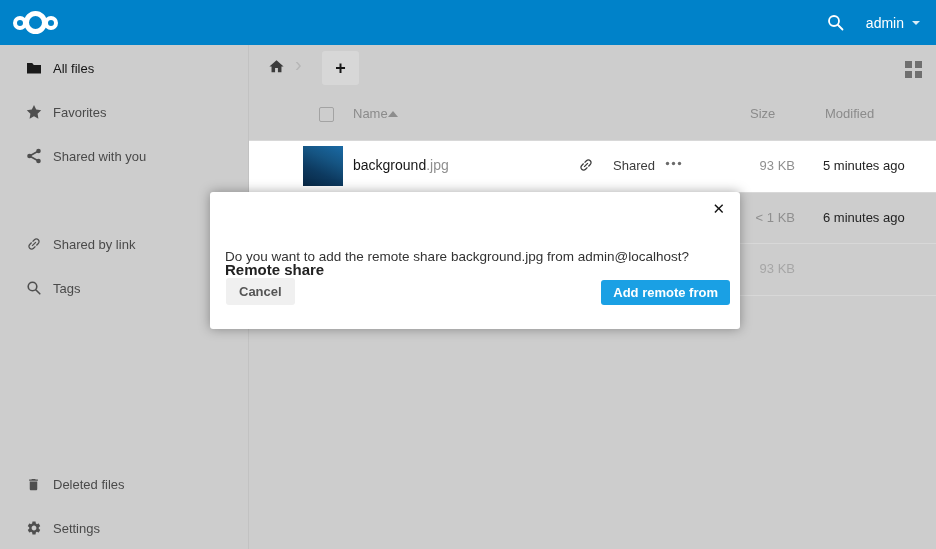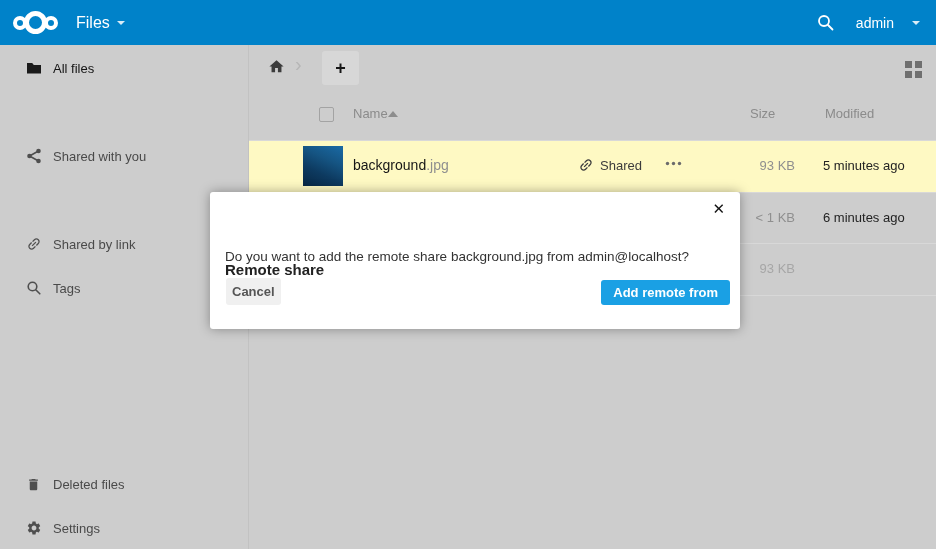--- a/index.html
+++ b/index.html
@@ -10,21 +10,21 @@
   .logo{position:absolute;left:13px;top:9px;width:58px;height:27px;cursor:pointer;}
   .logo .c{position:absolute;border-radius:50%;box-sizing:border-box;border:4px solid #fff;}
   .logo .c.small1{width:14px;height:14px;left:0;top:7px;}
   .logo .c.big{width:23px;height:23px;left:11px;top:2px;border-width:5px;background:#0082c9;}
   .logo .c.small2{width:14px;height:14px;left:31px;top:7px;}
   .app-menu{position:absolute;left:76px;top:0;height:45px;display:flex;align-items:center;gap:7px;cursor:pointer;}
   .app-title{color:#fff;font-size:16px;font-weight:400;}
   .caret-down{width:0;height:0;border-left:4px solid transparent;border-right:4px solid transparent;border-top:4px solid rgba(255,255,255,.85);}
   .header-right{position:absolute;right:16px;top:0;height:45px;display:flex;align-items:center;gap:22px;}
   .search-btn{display:flex;align-items:center;cursor:pointer;}
-  .user-menu{display:flex;align-items:center;gap:18px;cursor:pointer;}
+  .user-menu{display:flex;align-items:center;gap:8px;cursor:pointer;}
   .user-name{color:#fff;font-size:14px;}
 
   
   .sidebar{position:absolute;left:0;top:45px;width:249px;bottom:0;background:#cdcdcd;border-right:1px solid #c2c2c2;box-sizing:border-box;}
   .nav-item{position:absolute;left:0;width:249px;height:44px;display:flex;align-items:center;padding-left:26px;box-sizing:border-box;cursor:pointer;color:#4a4a4a;font-size:13px;}
   .nav-item .nav-icon{width:16px;height:16px;margin-right:11px;flex:0 0 16px;color:#4f4f4f;display:flex;align-items:center;}
   .nav-item.active{color:#141414;}
   .nav-item.active .nav-icon{color:#1a1a1a;}
 
   
@@ -37,60 +37,56 @@
 
   
   .thead{position:absolute;left:0;top:45px;right:0;height:50px;color:#8b8b8b;font-size:13px;}
   .checkbox{position:absolute;left:70px;top:17px;width:15px;height:15px;border:1px solid #a3a3a3;border-radius:2px;box-sizing:border-box;cursor:pointer;}
   .th-name{position:absolute;left:104px;top:16px;cursor:pointer;display:flex;align-items:center;}
   .sort-caret{width:0;height:0;border-left:5px solid transparent;border-right:5px solid transparent;border-bottom:6px solid #8d8d8d;}
   .th-size{position:absolute;left:501px;top:16px;cursor:pointer;}
   .th-modified{position:absolute;left:576px;top:16px;cursor:pointer;}
 
   .frow{position:absolute;left:0;right:0;height:51px;border-top:1px solid #d8d8d8;font-size:13px;}
-  .row1{top:95px;background:#fef9c3;border-bottom:1px solid #d8d8d8;text-decoration:underline;}
+  .row1{top:95px;background:#ffffff;border-bottom:1px solid #d8d8d8;text-decoration:underline;}
   .row2{top:147px;}
   .row3{top:198px;border-bottom:1px solid #d8d8d8;}
   .thumb{position:absolute;left:54px;top:5px;width:40px;height:40px;cursor:pointer;
          background:linear-gradient(205deg,#1a6aa5 0%,#155482 35%,#0d3a60 65%,#082744 100%);}
   .fname{position:absolute;left:104px;top:16px;font-size:14px;color:#161616;cursor:pointer;}
   .fname .ext{color:#8f8f8f;}
-  .shared-tag{position:absolute;left:329px;top:16px;display:flex;align-items:center;gap:6px;color:#3c3c3c;cursor:pointer;}
+  .shared-tag{position:absolute;left:329px;top:16px;display:flex;align-items:center;gap:19px;color:#3c3c3c;cursor:pointer;}
   .more-btn{position:absolute;left:416px;top:20px;color:#6b6b6b;cursor:pointer;}
   .fsize{position:absolute;left:451px;top:17px;width:95px;text-align:right;color:#8f8f8f;}
   .fmod{position:absolute;left:574px;top:17px;color:#232323;}
   .row3 .fsize{color:#a6a6a6;}
 
   
   .dialog{position:absolute;left:210px;top:192px;width:530px;height:137px;background:#fff;border-radius:3px;
           box-shadow:0 0 12px rgba(0,0,0,0.35);z-index:100;}
   .dialog-close{position:absolute;right:11px;top:6px;font-size:15px;font-weight:700;color:#111;cursor:pointer;padding:2px 4px;}
   .dialog-title{position:absolute;left:15px;top:21px;font-size:15px;font-weight:700;color:#222;margin-top:48px;}
   .dialog-msg{position:absolute;left:15px;top:57px;font-size:13.5px;color:#333;}
   .btn{border:none;border-radius:3px;font-size:13px;font-weight:700;cursor:pointer;font-family:inherit;}
-  .btn-cancel{position:absolute;left:16px;top:86px;height:27px;padding:0 6px;background:#f0f0f0;color:#555;}
+  .btn-cancel{position:absolute;left:16px;top:86px;height:27px;padding:0 13px;background:#f0f0f0;color:#555;}
   .btn-primary{position:absolute;right:10px;top:88px;height:25px;padding:0 12px;background:#1aa0e4;color:#fff;}
 
   svg{display:block;}
 </style>
 </head>
 <body>
 
 <div class="stage">
 
   <div class="header">
     <div class="logo">
       <div class="c small1"></div>
       <div class="c big"></div>
       <div class="c small2"></div>
     </div>
-    <div class="app-menu">
-      <span class="app-title">Files</span>
-      <span class="caret-down"></span>
-    </div>
     <div class="header-right">
       <div class="search-btn">
         <svg width="17" height="17" viewBox="0 0 17 17">
           <circle cx="7" cy="7" r="5" fill="none" stroke="#fff" stroke-width="1.8"></circle>
           <line x1="11" y1="11" x2="15.5" y2="15.5" stroke="#fff" stroke-width="1.8" stroke-linecap="round"></line>
         </svg>
       </div>
       <div class="user-menu">
         <span class="user-name">admin</span>
         <span class="caret-down"></span>
@@ -99,20 +95,28 @@
   </div>
 
   <div class="sidebar">
     <div class="nav-item active" style="top:1px;">
       <span class="nav-icon">
         <svg width="16" height="16" viewBox="0 0 16 16">
             <path fill="currentColor" d="M1 3h5.2l1.6 2H15v8.5H1z"></path>
           </svg>
       </span>
       <span>All files</span>
+    </div>
+    <div class="nav-item" style="top:45px;">
+      <span class="nav-icon">
+        <svg width="16" height="16" viewBox="0 0 16 16">
+            <path fill="currentColor" d="M8 1l2.2 4.5 5 .7-3.6 3.5.8 5L8 12.3l-4.4 2.4.8-5L.8 6.2l5-.7z"></path>
+          </svg>
+      </span>
+      <span>Favorites</span>
     </div>
     <div class="nav-item" style="top:89px;">
       <span class="nav-icon">
         <svg width="16" height="16" viewBox="0 0 16 16">
           <circle cx="12.5" cy="3" r="2.3" fill="currentColor"></circle>
             <circle cx="3.5" cy="8" r="2.3" fill="currentColor"></circle>
             <circle cx="12.5" cy="13" r="2.3" fill="currentColor"></circle>
           <path stroke="currentColor" stroke-width="1.5" fill="none" d="M3.5 8l9-5M3.5 8l9 5"></path>
         </svg>
       </span>

